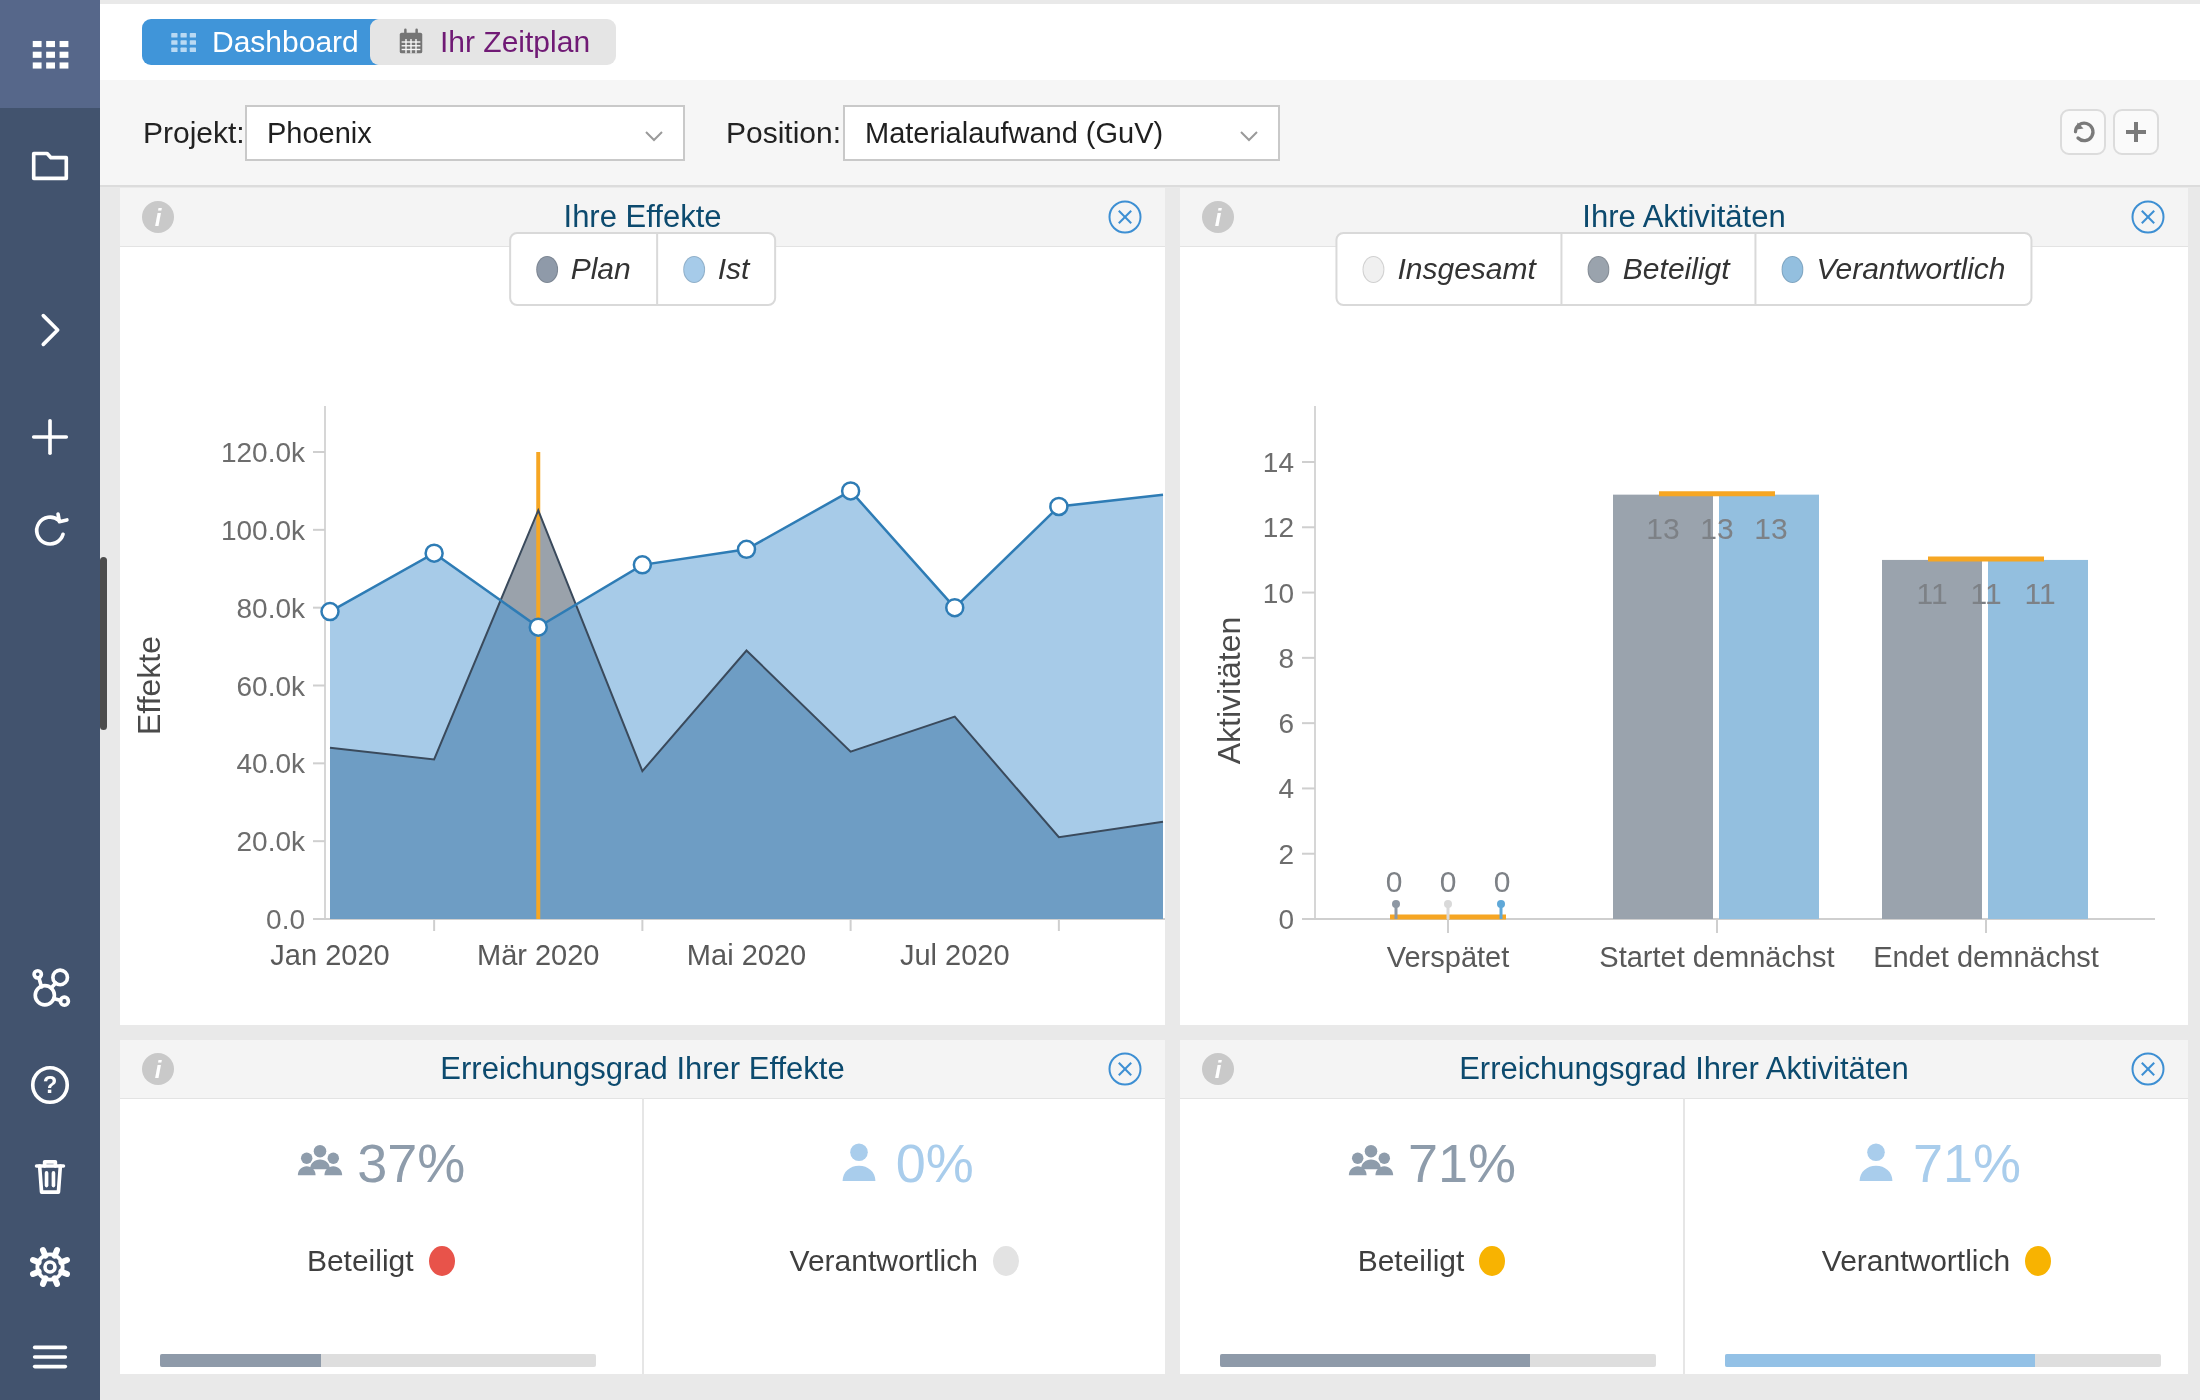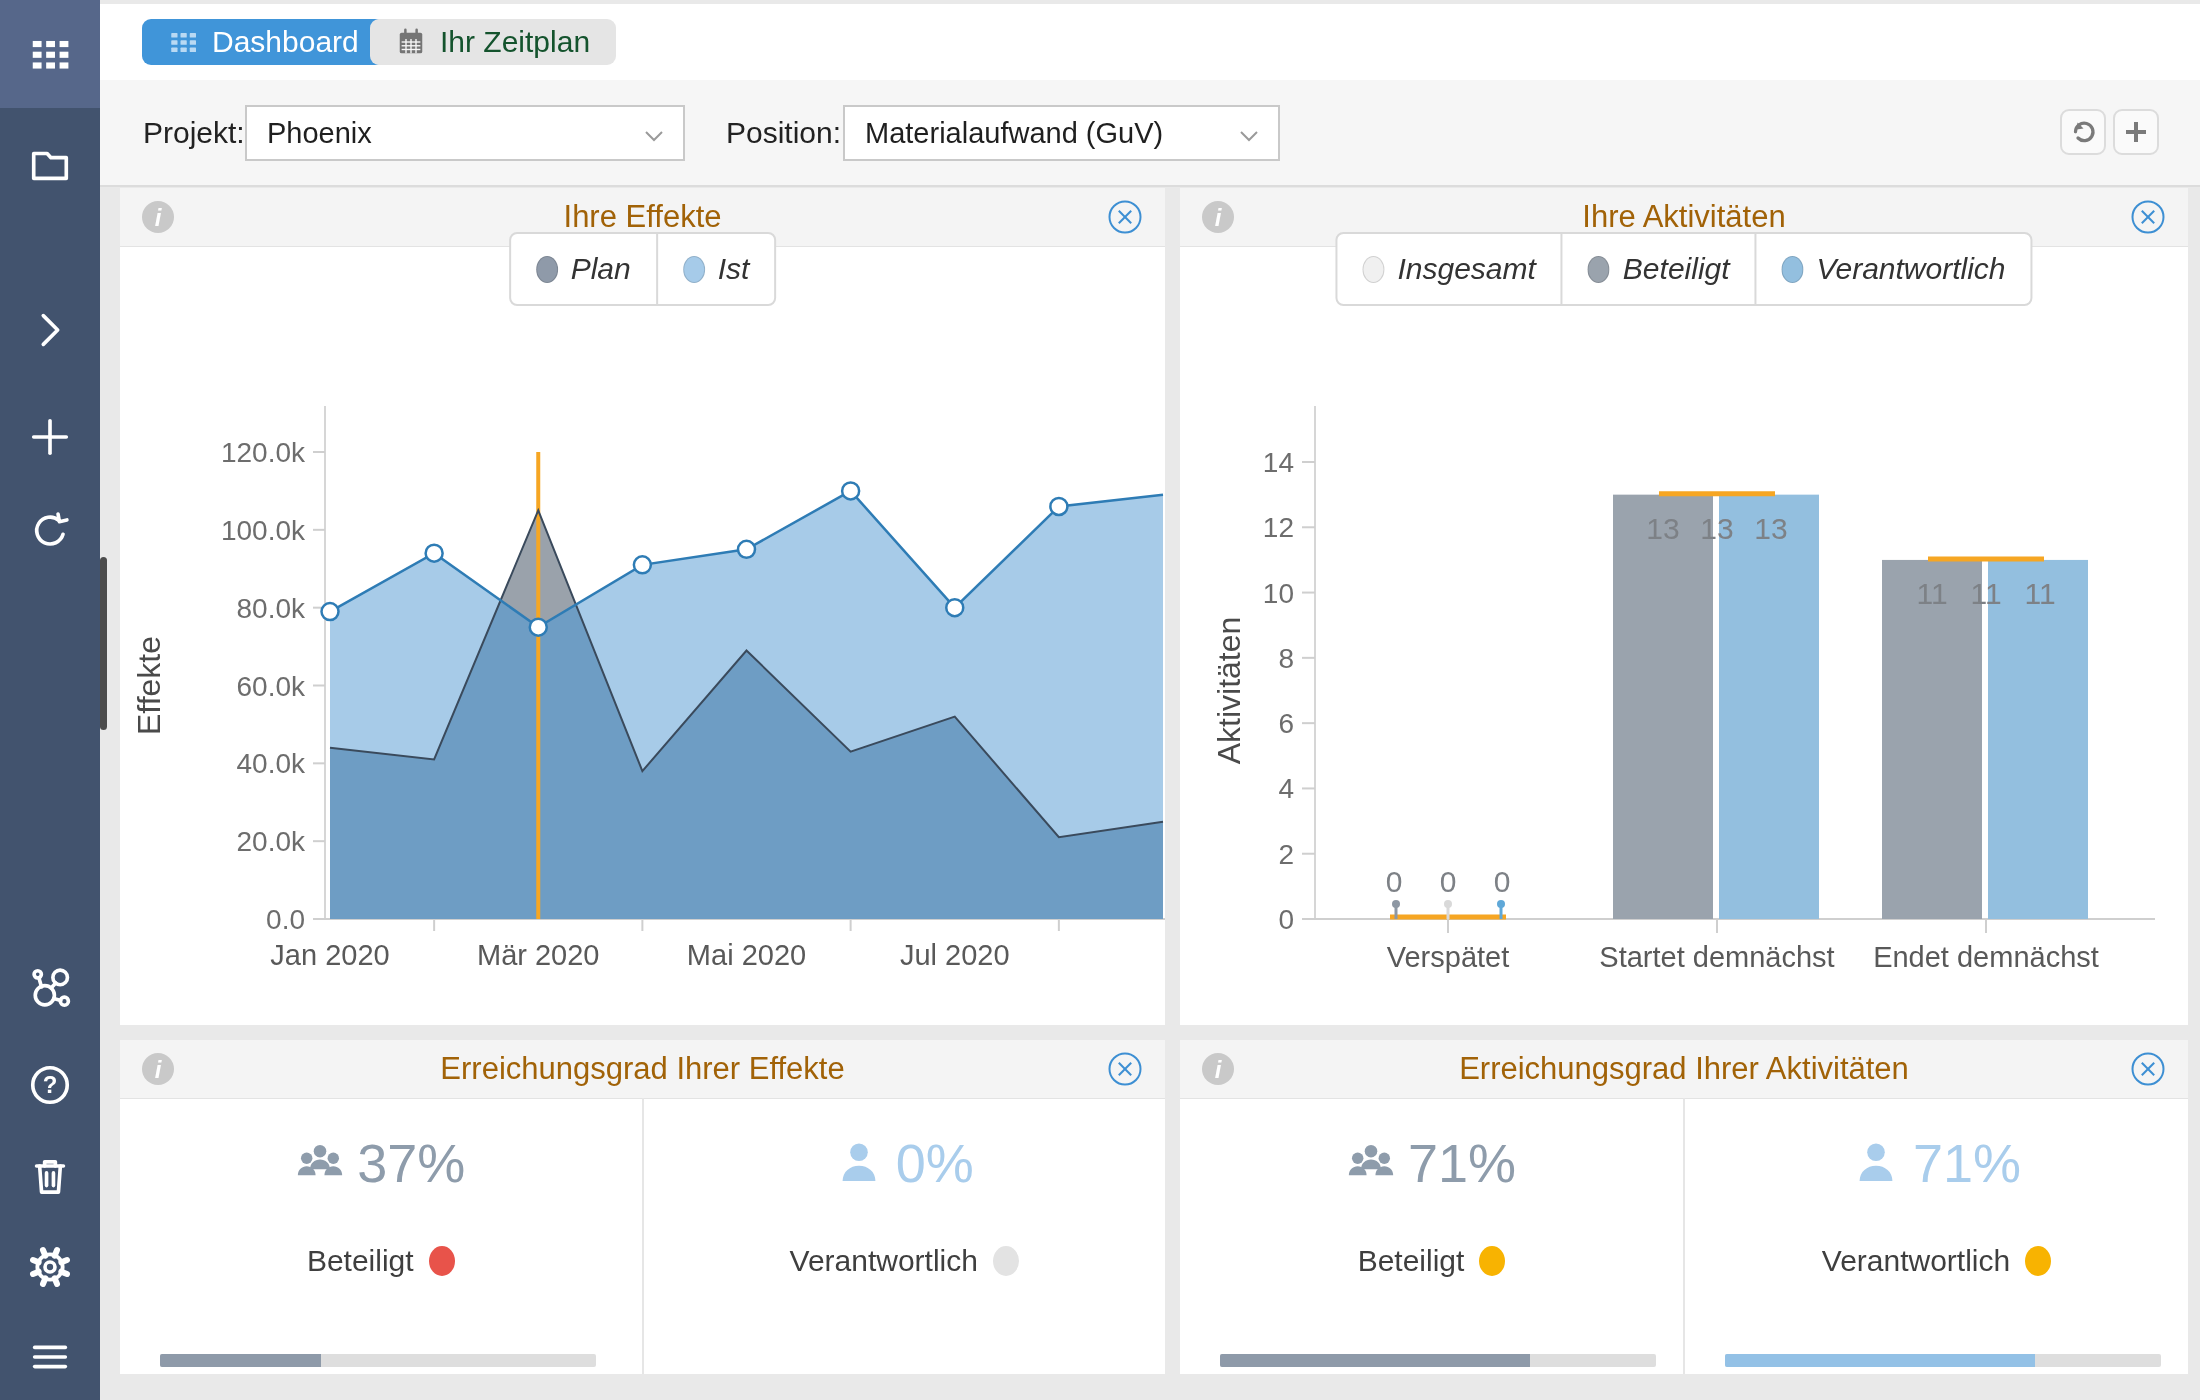--- a/index.html
+++ b/index.html
@@ -11,37 +11,37 @@
   .sidebar .top-square{position:absolute;left:0;top:0;width:100px;height:108px;background:#56678a;}
   .side-icon{position:absolute;left:27px;width:46px;height:46px;color:#fff;}
   .side-icon svg{width:100%;height:100%;display:block;}
   .scroll-thumb{position:absolute;left:100px;top:557px;width:7px;height:173px;background:#4c4c4c;border-radius:4px;}
 
   
   .topbar{position:absolute;left:100px;top:4px;width:2100px;height:78px;background:#ffffff;border-bottom:2px solid #e3e3e3;}
   .tab{position:absolute;top:15px;height:46px;border-radius:9px;display:flex;align-items:center;gap:14px;
        padding:0 26px;font-size:30px;cursor:default;box-sizing:border-box;}
   .tab.active{left:42px;background:#4095d9;color:#ffffff;}
-  .tab.inactive{left:270px;background:#e5e5e5;color:#14532d;}
+  .tab.inactive{left:270px;background:#e5e5e5;color:#701a75;}
   .tab .tab-icon{width:30px;height:30px;display:block;}
 
   
   .filterbar{position:absolute;left:100px;top:80px;width:2100px;height:105px;background:#f6f6f6;border-bottom:2px solid #dcdcdc;}
   .filter-label{position:absolute;top:0;height:105px;display:flex;align-items:center;font-size:30px;color:#222;}
   .select{position:absolute;top:25px;height:56px;background:#fff;border:2px solid #c9c9c9;box-sizing:border-box;
           display:flex;align-items:center;justify-content:space-between;padding:0 18px 0 20px;font-size:29px;color:#1f1f1f;}
   .iconbtn{position:absolute;top:29px;width:46px;height:46px;border:2px solid #dcdcdc;border-radius:9px;background:#fafafa;
            box-sizing:border-box;display:flex;align-items:center;justify-content:center;color:#7a7a7a;}
   .iconbtn svg{width:30px;height:30px;}
 
   
   .panel{position:absolute;background:#ffffff;}
   .panel-header{position:relative;height:58px;background:#f4f4f4;border-bottom:1px solid #e3e3e3;}
   .panel-title{position:absolute;left:0;right:0;top:0;height:58px;display:flex;align-items:center;justify-content:center;
-               font-size:31px;color:#a16207;}
+               font-size:31px;color:#0c4a6e;}
   .hdr-icon{position:absolute;top:11px;width:36px;height:36px;}
   .hdr-icon svg{width:100%;height:100%;display:block;}
   .hdr-icon.info{left:20px;}
   .hdr-icon.close{right:22px;}
 
   .legend{position:absolute;top:44px;left:50%;transform:translateX(-50%);display:flex;background:#fff;
           border:2px solid #d9d9d9;border-radius:8px;z-index:5;font-style:italic;}
   .legend-item{display:flex;align-items:center;gap:13px;padding:0 25px;height:70px;font-size:30px;color:#333;}
   .legend-item + .legend-item{border-left:2px solid #d9d9d9;}
   .legend-dot{width:22px;height:27px;border-radius:50%;border:1px solid rgba(0,0,0,0.13);box-sizing:border-box;}

